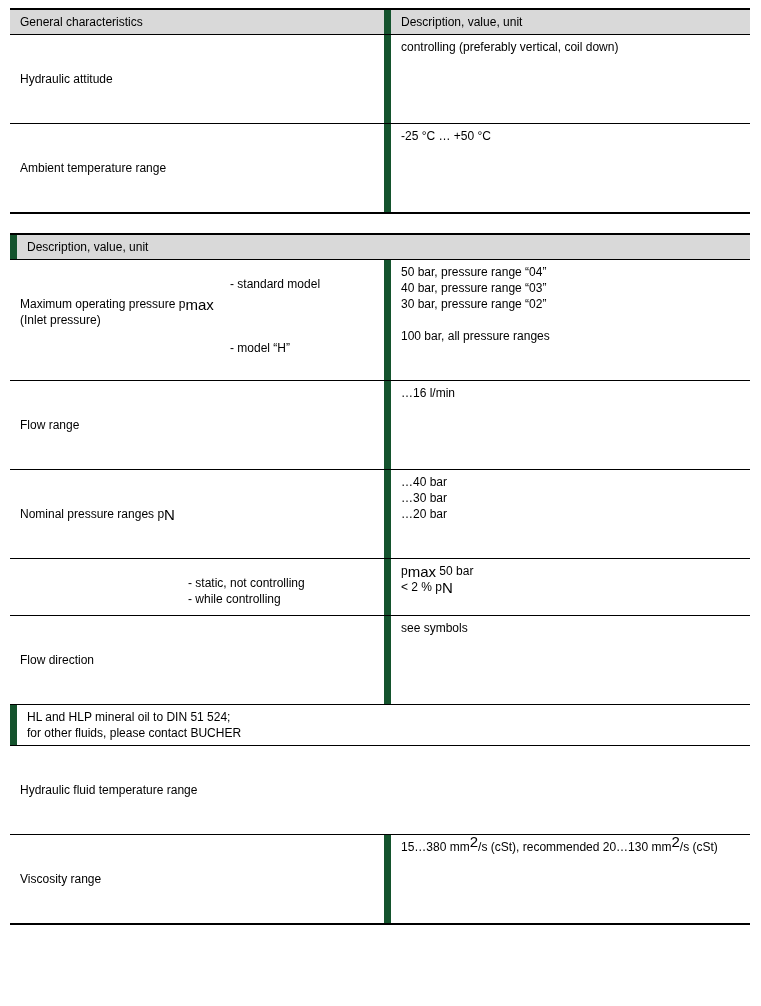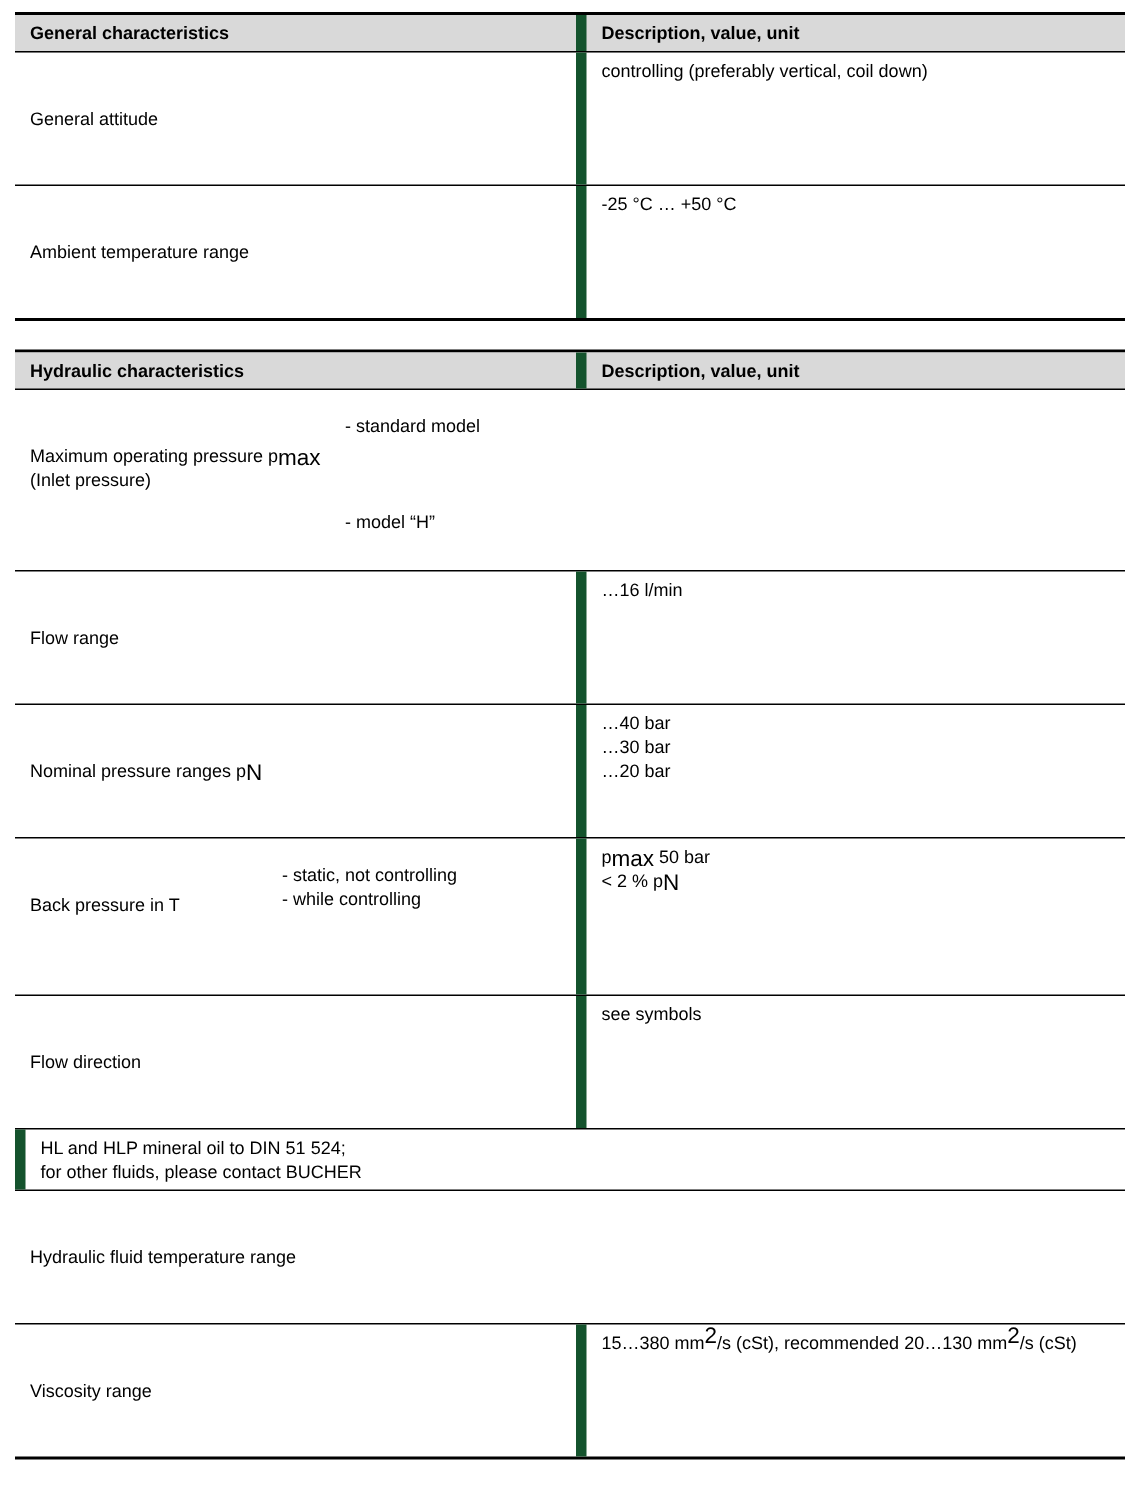--- a/index.html
+++ b/index.html
@@ -15,21 +15,21 @@
   .spec-table{
     border-top:2px solid #000;
     border-bottom:2px solid #000;
     margin-bottom:19px;
   }
   .spec-table:last-child{margin-bottom:0;}
   .thead{
     display:flex;
     background:var(--header-bg,#d9d9d9);
     border-bottom:1px solid #000;
-    font-weight:bold;
+    font-weight:normal;
   }
   .row{display:flex;}
   .row + .row{border-top:1px solid #000;}
   .cell{
     padding:4px 10px;
     line-height:16px;
     white-space:pre-wrap;
     box-sizing:border-box;
   }
   .left{width:374px;position:relative;flex:none;}
@@ -47,65 +47,68 @@
 <div class="page">
   <div class="wrap">
 
     <div class="spec-table">
       <div class="thead">
         <div class="cell left">General characteristics</div>
         <div class="cell right">Description, value, unit</div>
       </div>
       <div class="row">
         <div class="cell left">
-          <div class="lbl">General attitude</div>
+          <div class="lbl">Hydraulic attitude</div>
         </div>
         <div class="cell right">controlling (preferably vertical, coil down)</div>
       </div>
       <div class="row">
         <div class="cell left">
           <div class="lbl">Ambient temperature range</div>
         </div>
         <div class="cell right">-25 °C … +50 °C</div>
       </div>
     </div>
 
     <div class="spec-table">
       <div class="thead">
-        <div class="cell left">Hydraulic characteristics</div>
         <div class="cell right">Description, value, unit</div>
       </div>
       <div class="row">
         <div class="cell left">
           <div class="lbl">Maximum operating pressure p<sub>max</sub>
 (Inlet pressure)</div>
           <div class="subs">- standard model
 
 
 
 - model “H”</div>
         </div>
+        <div class="cell right">50 bar, pressure range “04”
+40 bar, pressure range “03”
+30 bar, pressure range “02”
+
+100 bar, all pressure ranges</div>
       </div>
       <div class="row">
         <div class="cell left">
           <div class="lbl">Flow range</div>
         </div>
         <div class="cell right">…16 l/min</div>
       </div>
       <div class="row">
         <div class="cell left">
           <div class="lbl">Nominal pressure ranges p<sub>N</sub></div>
         </div>
         <div class="cell right">…40 bar
 …30 bar
 …20 bar</div>
       </div>
       <div class="row subs-178">
         <div class="cell left">
-          <div class="lbl">Back pressure in T</div>
           <div class="subs">- static, not controlling
 - while controlling</div>
         </div>
         <div class="cell right">p<sub>max</sub> 50 bar
 &lt; 2 % p<sub>N</sub></div>
       </div>
       <div class="row">
         <div class="cell left">
           <div class="lbl">Flow direction</div>
         </div>

